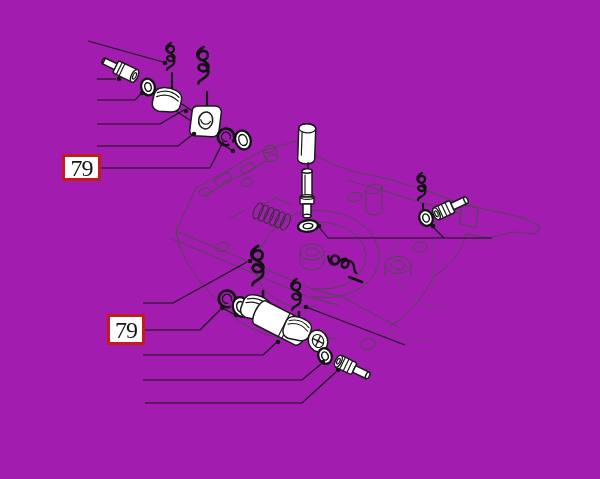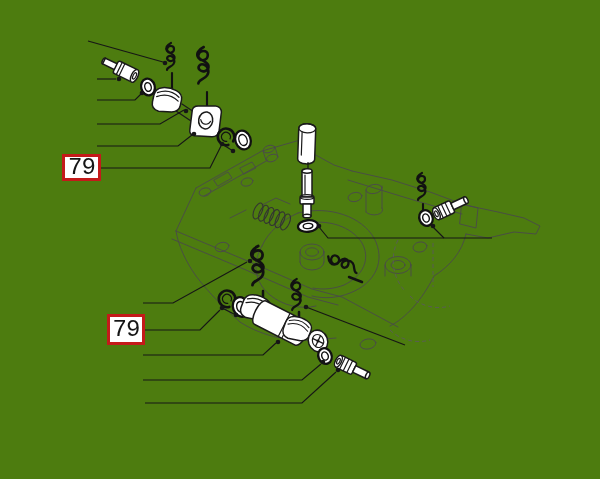--- a/index.html
+++ b/index.html
@@ -1,17 +1,17 @@
 <!DOCTYPE html>
 <html><head>
 <meta charset="utf-8">
 <style>
   html,body{margin:0;padding:0;background:#fff;}
-  .stage{position:relative;width:600px;height:479px;background:#4d7c0f;overflow:hidden;
-         font-family:Liberation Mono, monospace;}
+  .stage{position:relative;width:600px;height:479px;background:#a21caf;overflow:hidden;
+         font-family:Liberation Serif, serif;}
   .stage svg{position:absolute;left:0;top:0;}
   
   .pt{fill:#fff;stroke:#1a1a1a;stroke-width:1.5;stroke-linejoin:round;}
   .ptl{fill:none;stroke:#1a1a1a;stroke-width:1.2;stroke-linecap:round;}
   .rg{fill:#fff;stroke:#111;stroke-width:2.3;}
   .rgi{fill:none;stroke:#111;stroke-width:1.4;}
   .snapo{fill:none;stroke:#111;stroke-width:2.6;stroke-linecap:round;}
   .snapi{fill:none;stroke:#111;stroke-width:1.2;}
   .clip{fill:none;stroke:#111;stroke-width:2.2;stroke-linecap:round;stroke-linejoin:round;}
   .clipB{fill:none;stroke:#111;stroke-width:1.9;stroke-linecap:round;stroke-linejoin:round;}

